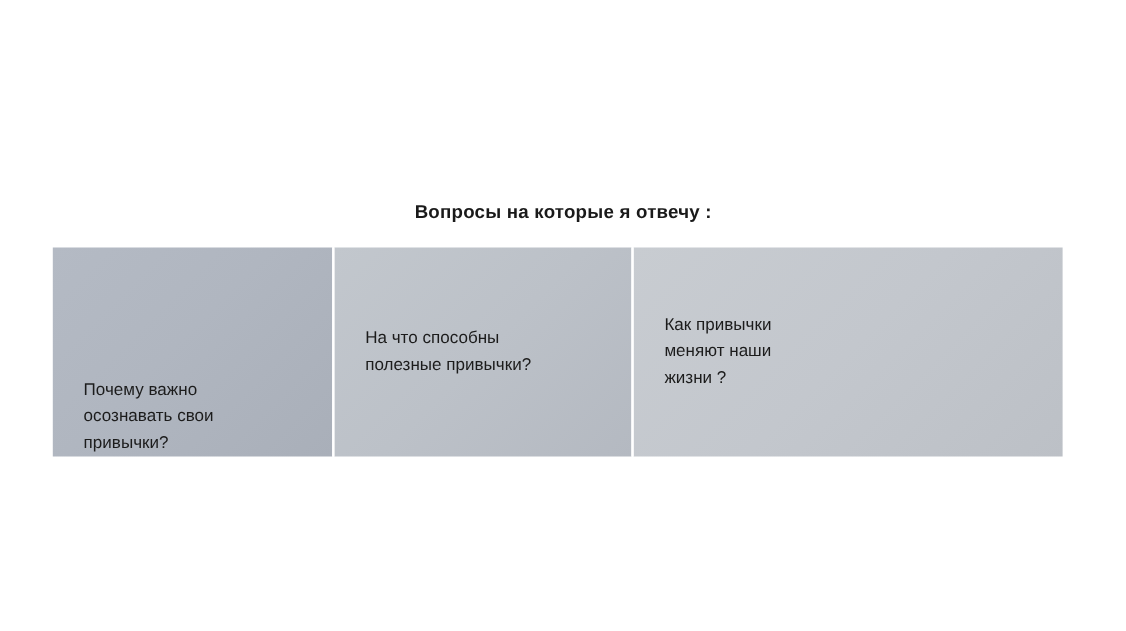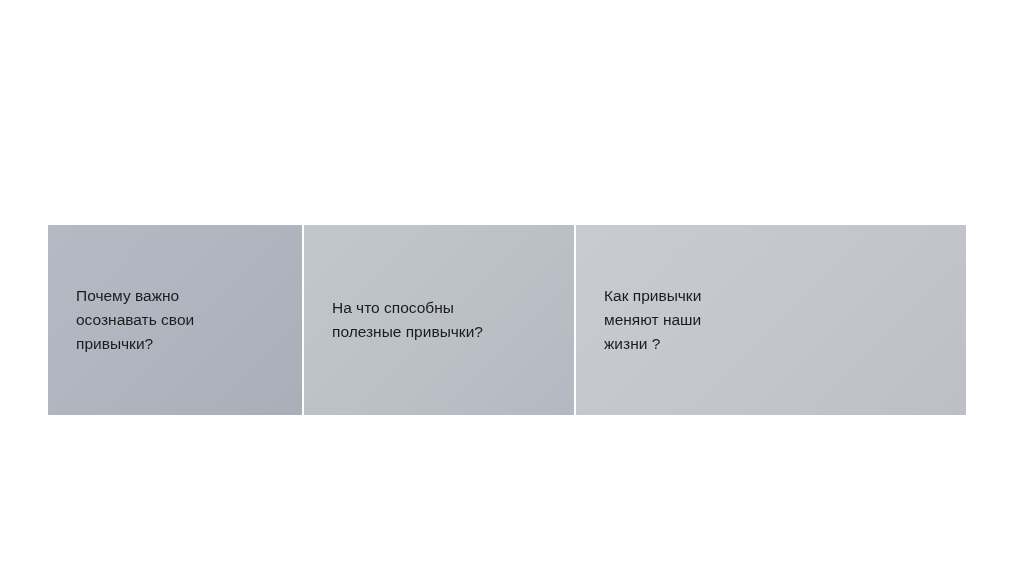--- a/index.html
+++ b/index.html
@@ -43,20 +43,21 @@
     position: relative;
     height: 100%;
     box-sizing: border-box;
     display: flex;
     align-items: center;
     padding: 0 28px;
   }
   .card-1 {
     width: 254px;
     background: linear-gradient(135deg, #b4bac4 0%, #b0b6c0 45%, #a9afb9 100%);
+    align-items: flex-end;
   }
   .card-2 {
     width: 272px;
     background: linear-gradient(135deg, #c2c7cd 0%, #bcc1c8 50%, #b4b9c1 100%);
     border-left: 2px solid #ffffff;
   }
   .card-3 {
     width: 392px;
     background: linear-gradient(135deg, #c8ccd1 0%, #c3c7cd 50%, #bcc0c6 100%);
     border-left: 2px solid #ffffff;
@@ -70,20 +71,21 @@
   }
   .card-3 .card-text {
     max-width: 230px;
   }
 </style>
 </head>
 <body>
 
 <div class="slide">
 
+  <div class="slide-title">Вопросы на которые я отвечу :</div>
 
   <div class="cards-row">
 
     <div class="card card-1">
       <div class="card-text">Почему важно
 осознавать свои
 привычки?</div>
     </div>
 
     <div class="card card-2">

